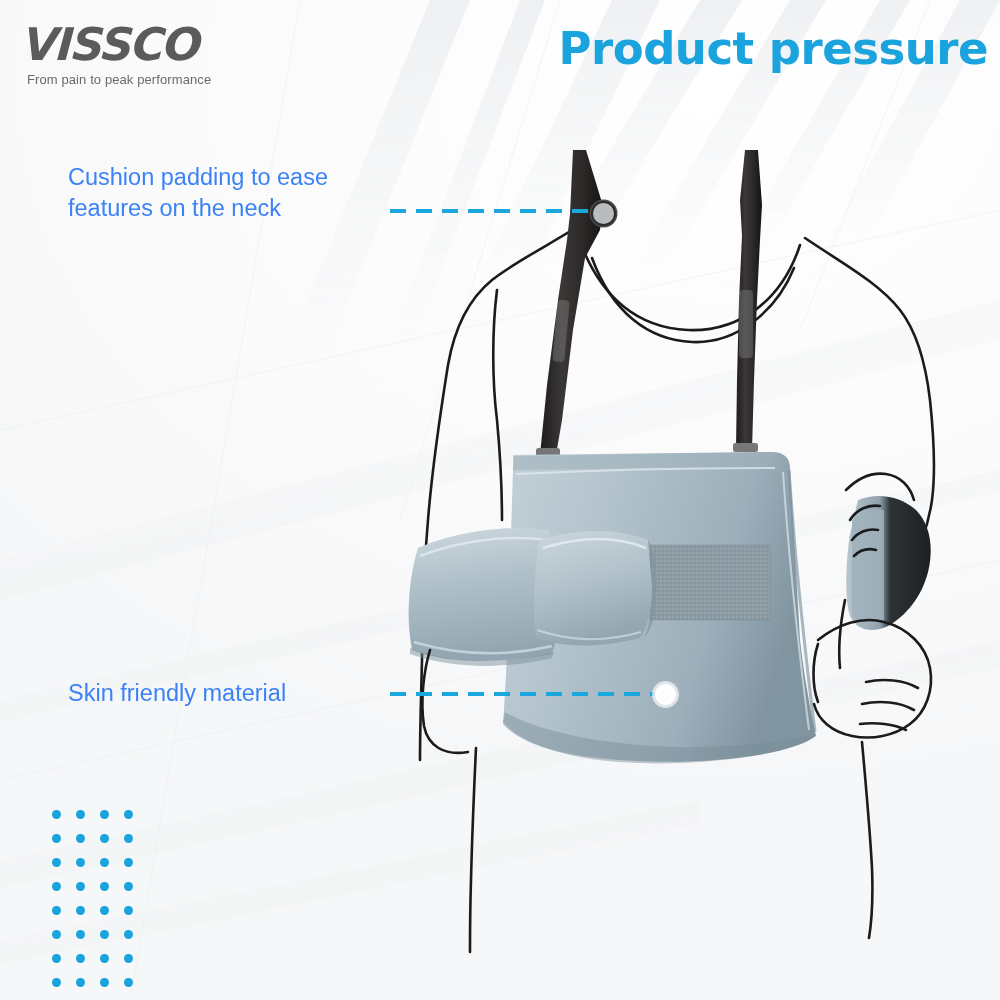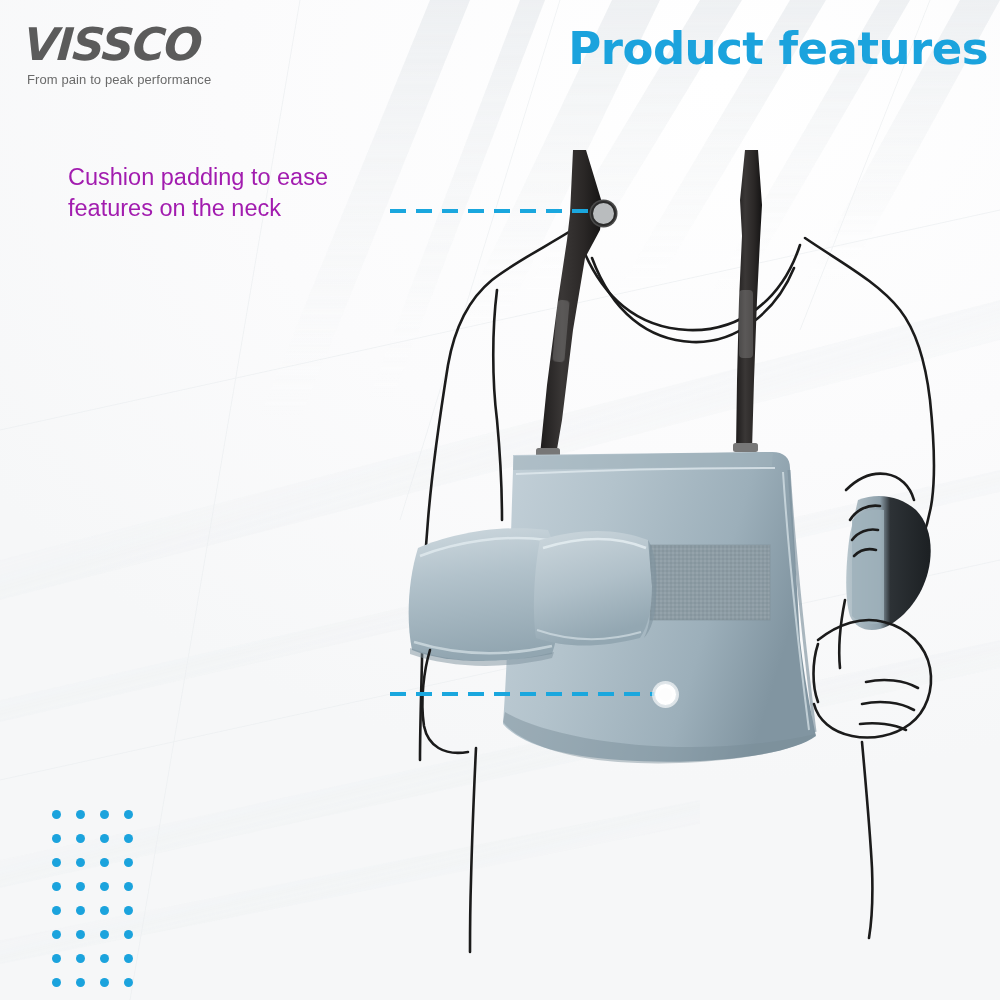--- a/index.html
+++ b/index.html
@@ -42,21 +42,21 @@
   .page-title {
     position:absolute; right:12px; top:22px;
     font-family:"DejaVu Sans", sans-serif;
     font-size:45px; font-weight:bold;
     color:#1ba3dd; letter-spacing:-.5px; white-space:nowrap;
   }
 
   
   .callout { position:absolute; }
   .callout-text {
-    font-size:23.5px; color:#a21caf; line-height:1.33;
+    font-size:23.5px; color:#3b82f6; line-height:1.33;
     font-family:"Liberation Sans", sans-serif; white-space:nowrap;
   }
   .callout-1 { left:68px; top:162px; }
   .callout-2 { left:68px; top:678px; }
 
   .dash-line { position:absolute; height:4px; }
   .dash-line .inner {
     width:100%; height:100%;
     background:repeating-linear-gradient(to right,
       #1aa7de 0px, #1aa7de 16px, rgba(0,0,0,0) 16px, rgba(0,0,0,0) 26px);
@@ -134,21 +134,21 @@
       <path d="M 0,430 L 1000,210"></path>
       <path d="M 0,780 L 1000,560"></path>
     </g>
   </svg>
 
   <div class="logo-block">
     <div class="logo-word">VISSCO</div>
     <div class="logo-tagline">From pain to peak performance</div>
   </div>
 
-  <div class="page-title">Product features</div>
+  <div class="page-title">Product pressure</div>
 
   <svg class="illustration" viewBox="0 0 1000 1000">
     <defs>
       <linearGradient id="fabA" x1="0" y1="0" x2="1" y2="0.3">
         <stop offset="0%" stop-color="#c3d0d8"></stop>
         <stop offset="35%" stop-color="#b3c3cc"></stop>
         <stop offset="75%" stop-color="#9cafba"></stop>
         <stop offset="100%" stop-color="#8195a1"></stop>
       </linearGradient>
       <linearGradient id="fabB" x1="0" y1="0" x2="0.2" y2="1">
@@ -304,20 +304,23 @@
 
   <div class="callout callout-1">
     <div class="callout-text">Cushion padding to ease</div>
     <div class="callout-text">features on the neck</div>
   </div>
   <div class="dash-line dash-1">
     <div class="inner"></div>
   </div>
   <div class="marker marker-grommet"></div>
 
+  <div class="callout callout-2">
+    <div class="callout-text">Skin friendly material</div>
+  </div>
   <div class="dash-line dash-2">
     <div class="inner"></div>
   </div>
   <div class="marker marker-dot"></div>
 
   <div class="dot-grid" id="dot-grid">
       <div class="dot" style="left: 0px; top: 0px; background: rgb(27, 163, 221);"></div>
       <div class="dot" style="left: 24px; top: 0px; background: rgb(27, 163, 221);"></div>
       <div class="dot" style="left: 48px; top: 0px; background: rgb(27, 163, 221);"></div>
       <div class="dot" style="left: 72px; top: 0px; background: rgb(27, 163, 221);"></div>

